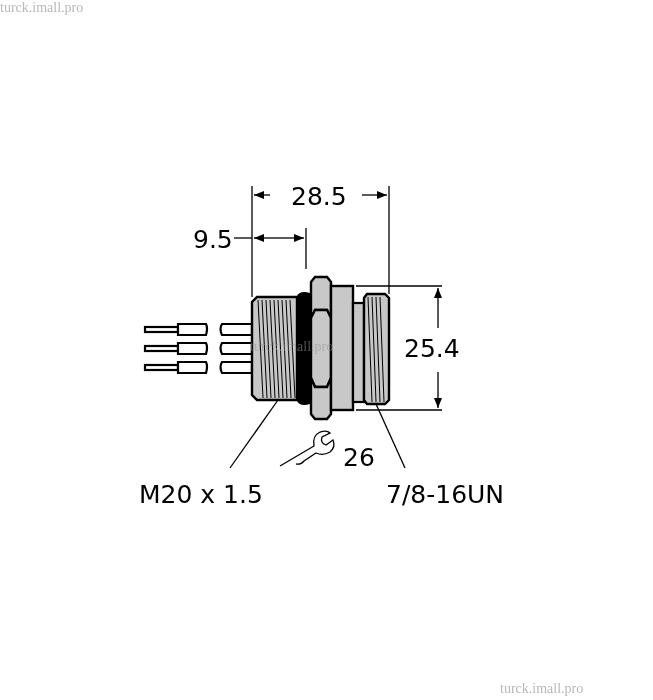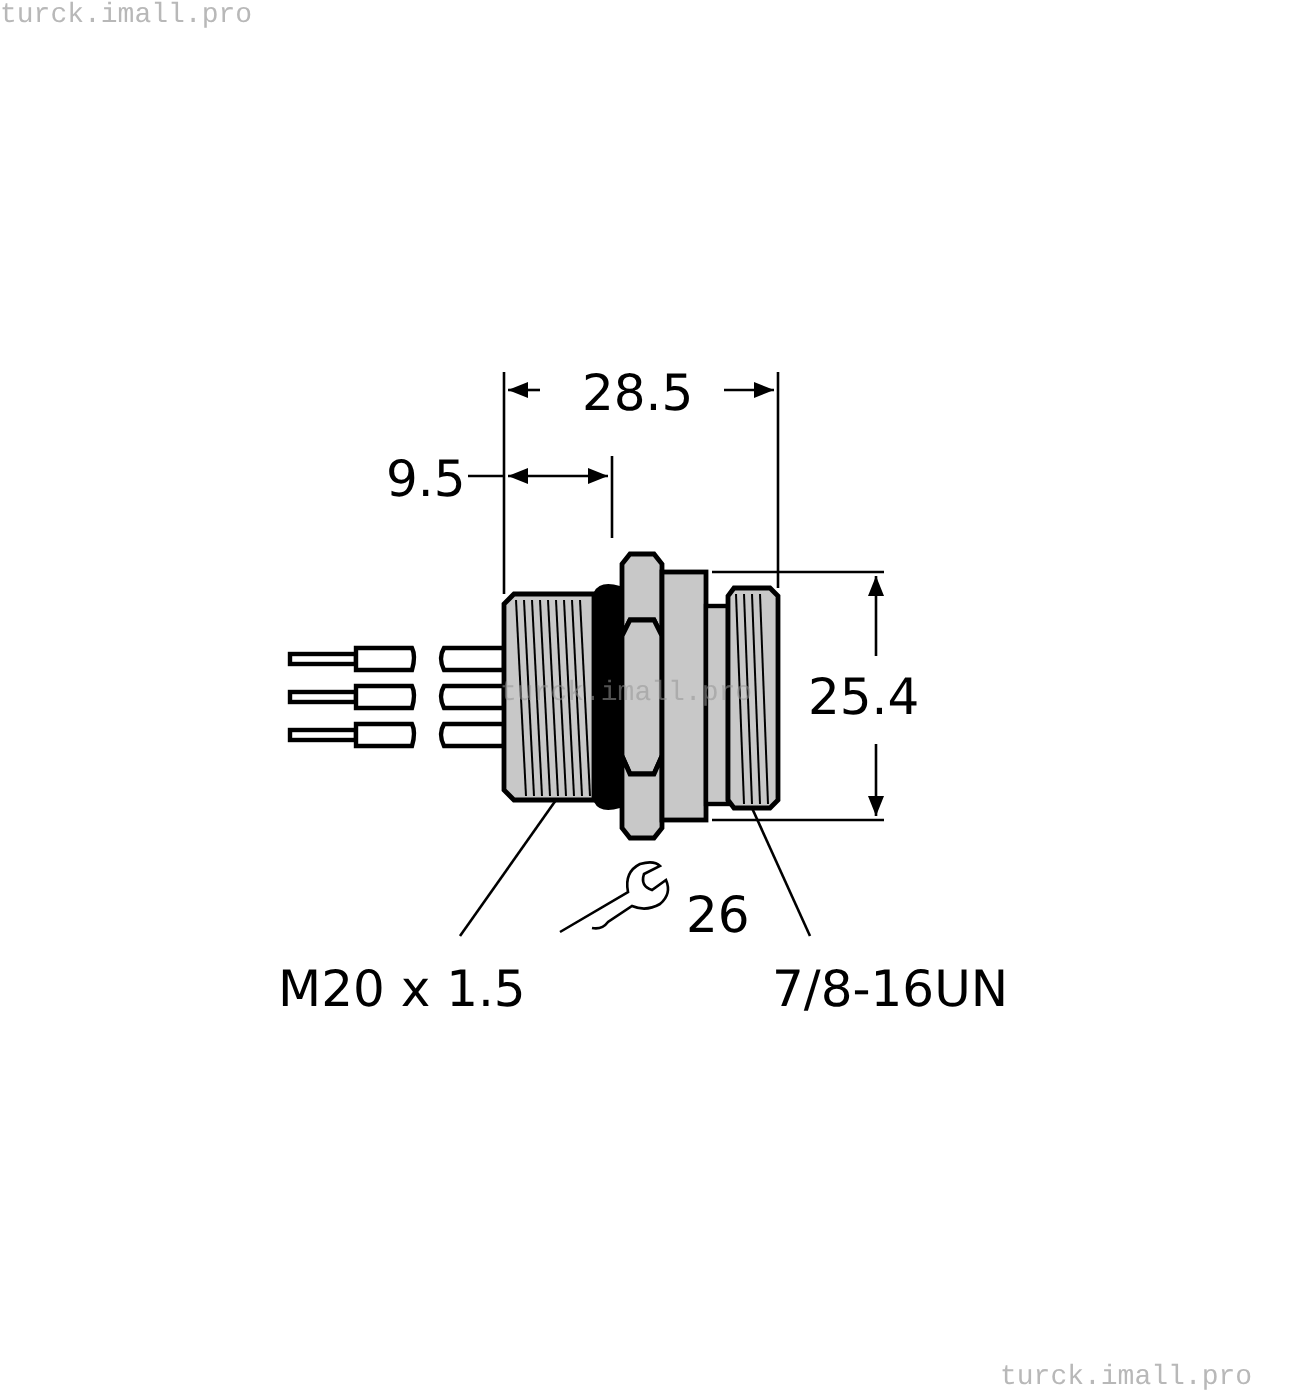--- a/index.html
+++ b/index.html
@@ -1,19 +1,19 @@
 <!DOCTYPE html>
 <html><head>
   <meta charset="utf-8">
   <style>
     html, body { margin: 0; padding: 0; background: #ffffff; }
     body { width: 653px; height: 700px; position: relative; overflow: hidden; }
     .wm {
       position: absolute;
-      font-family: Liberation Mono, monospace;
+      font-family: Liberation Serif, serif;
       font-size: 14px;
       color: #b8b8b8;
       letter-spacing: 0px;
       white-space: nowrap;
     }
     #wm-top { left: 0px; top: 0px; }
     #wm-bottom { left: 500px; top: 681px; }
     #wm-mid { left: 250px; top: 339px; color: rgba(150,150,150,0.55); font-size: 14px; }
     svg { position: absolute; left: 0; top: 0; }
     .dimtext {

